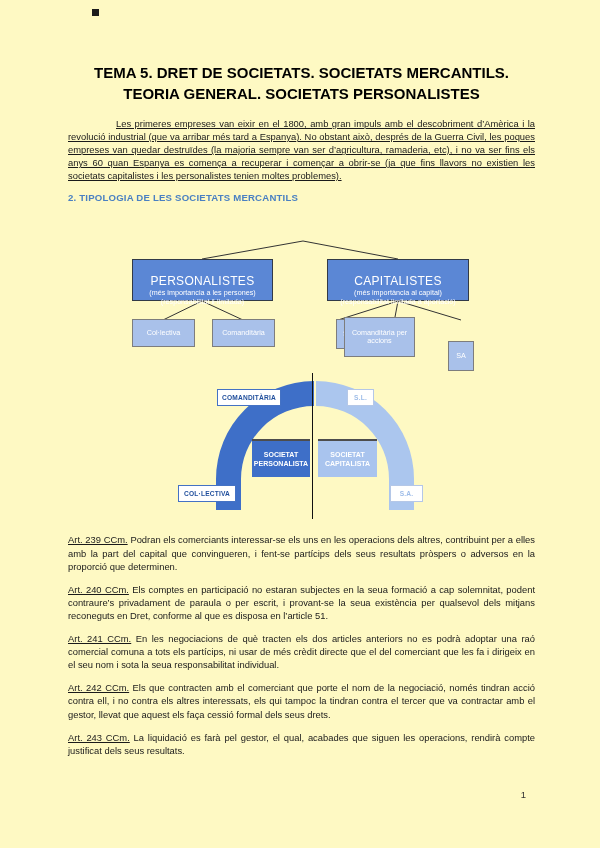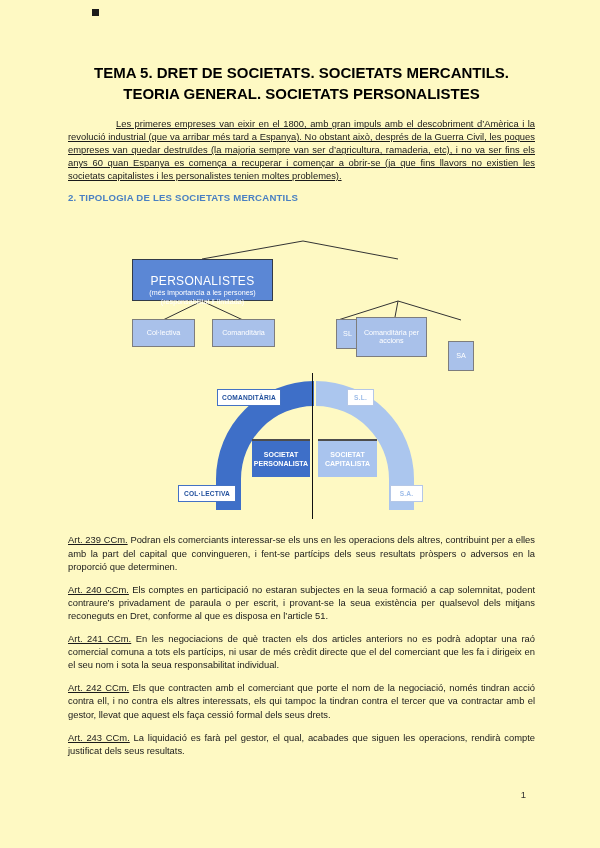--- a/index.html
+++ b/index.html
@@ -29,21 +29,21 @@
   .tbox-light{background:#a9c1ea;border:1px solid #7d7d7d;}
   .tree-root{left:160px;top:4px;width:150px;height:24px;font-size:10.5px;letter-spacing:.4px;}
   .tree-l{left:64px;top:46px;width:141px;height:42px;}
   .tree-r{left:259px;top:46px;width:142px;height:42px;}
   .tree-head{font-size:12px;letter-spacing:.3px;margin-top:20px;}
   .tree-note{font-size:7.2px;line-height:9.5px;}
   .leaf{font-size:7.2px;line-height:8.5px;}
   .leaf-1{left:64px;top:106px;width:63px;height:28px;}
   .leaf-2{left:144px;top:106px;width:63px;height:28px;}
   .leaf-3{left:268px;top:106px;width:23px;height:30px;}
-  .leaf-4{left:288px;top:104px;width:71px;height:40px;}
+  .leaf-4{left:276px;top:104px;width:71px;height:40px;}
   .leaf-5{left:380px;top:106px;width:26px;height:30px;margin-top:22px;}
   
   .arch{position:relative;width:467px;height:152px;margin:0 0 10px 0;}
   .arch svg{position:absolute;left:0;top:0;}
   .abox{position:absolute;box-sizing:border-box;text-align:center;font-weight:700;}
   .tag{background:#ffffff;font-size:6.6px;display:flex;align-items:center;justify-content:center;letter-spacing:.2px;}
   .tag-dark{border:1.5px solid #4472c4;color:#1f4e9c;}
   .tag-light{border:1px solid #b4c7e7;color:#9dbce8;}
   .tag-comanditaria{left:149px;top:18px;width:64px;height:17px;}
   .tag-sl{left:279px;top:18px;width:27px;height:17px;}
@@ -78,20 +78,25 @@
       <polyline points="134,46 235,28 330,46" fill="none" stroke="#333" stroke-width="1"></polyline>
       <polyline points="95,107 134,88 175,107" fill="none" stroke="#333" stroke-width="1"></polyline>
       <polyline points="270,107 330,88 393,107" fill="none" stroke="#333" stroke-width="1"></polyline>
       <line x1="330" y1="88" x2="327" y2="104" stroke="#333" stroke-width="1"></line>
     </svg>
     <div class="tbox tbox-dark tree-l">
       <div class="tree-head">PERSONALISTES</div>
       <div class="tree-note">(més importancia a les persones)</div>
       <div class="tree-note">(responsabilitat il·limitada)</div>
     </div>
+    <div class="tbox tbox-dark tree-r">
+      <div class="tree-head">CAPITALISTES</div>
+      <div class="tree-note">(més importància al capital)</div>
+      <div class="tree-note">(responsabilitat limitada a aportació)</div>
+    </div>
     <div class="tbox tbox-light leaf leaf-1">Col·lectiva</div>
     <div class="tbox tbox-light leaf leaf-2">Comanditària</div>
     <div class="tbox tbox-light leaf leaf-3">SL</div>
     <div class="tbox tbox-light leaf leaf-4">Comanditària per accions</div>
     <div class="tbox tbox-light leaf leaf-5">SA</div>
   </div>
 
   <div class="arch">
     <svg width="467" height="152" viewBox="0 0 467 152">
       <path d="M 148 139 L 148 108 A 98 98 0 0 1 246 10 L 246 35 A 73 73 0 0 0 173 108 L 173 139 Z" fill="#3e6fc8"></path>

